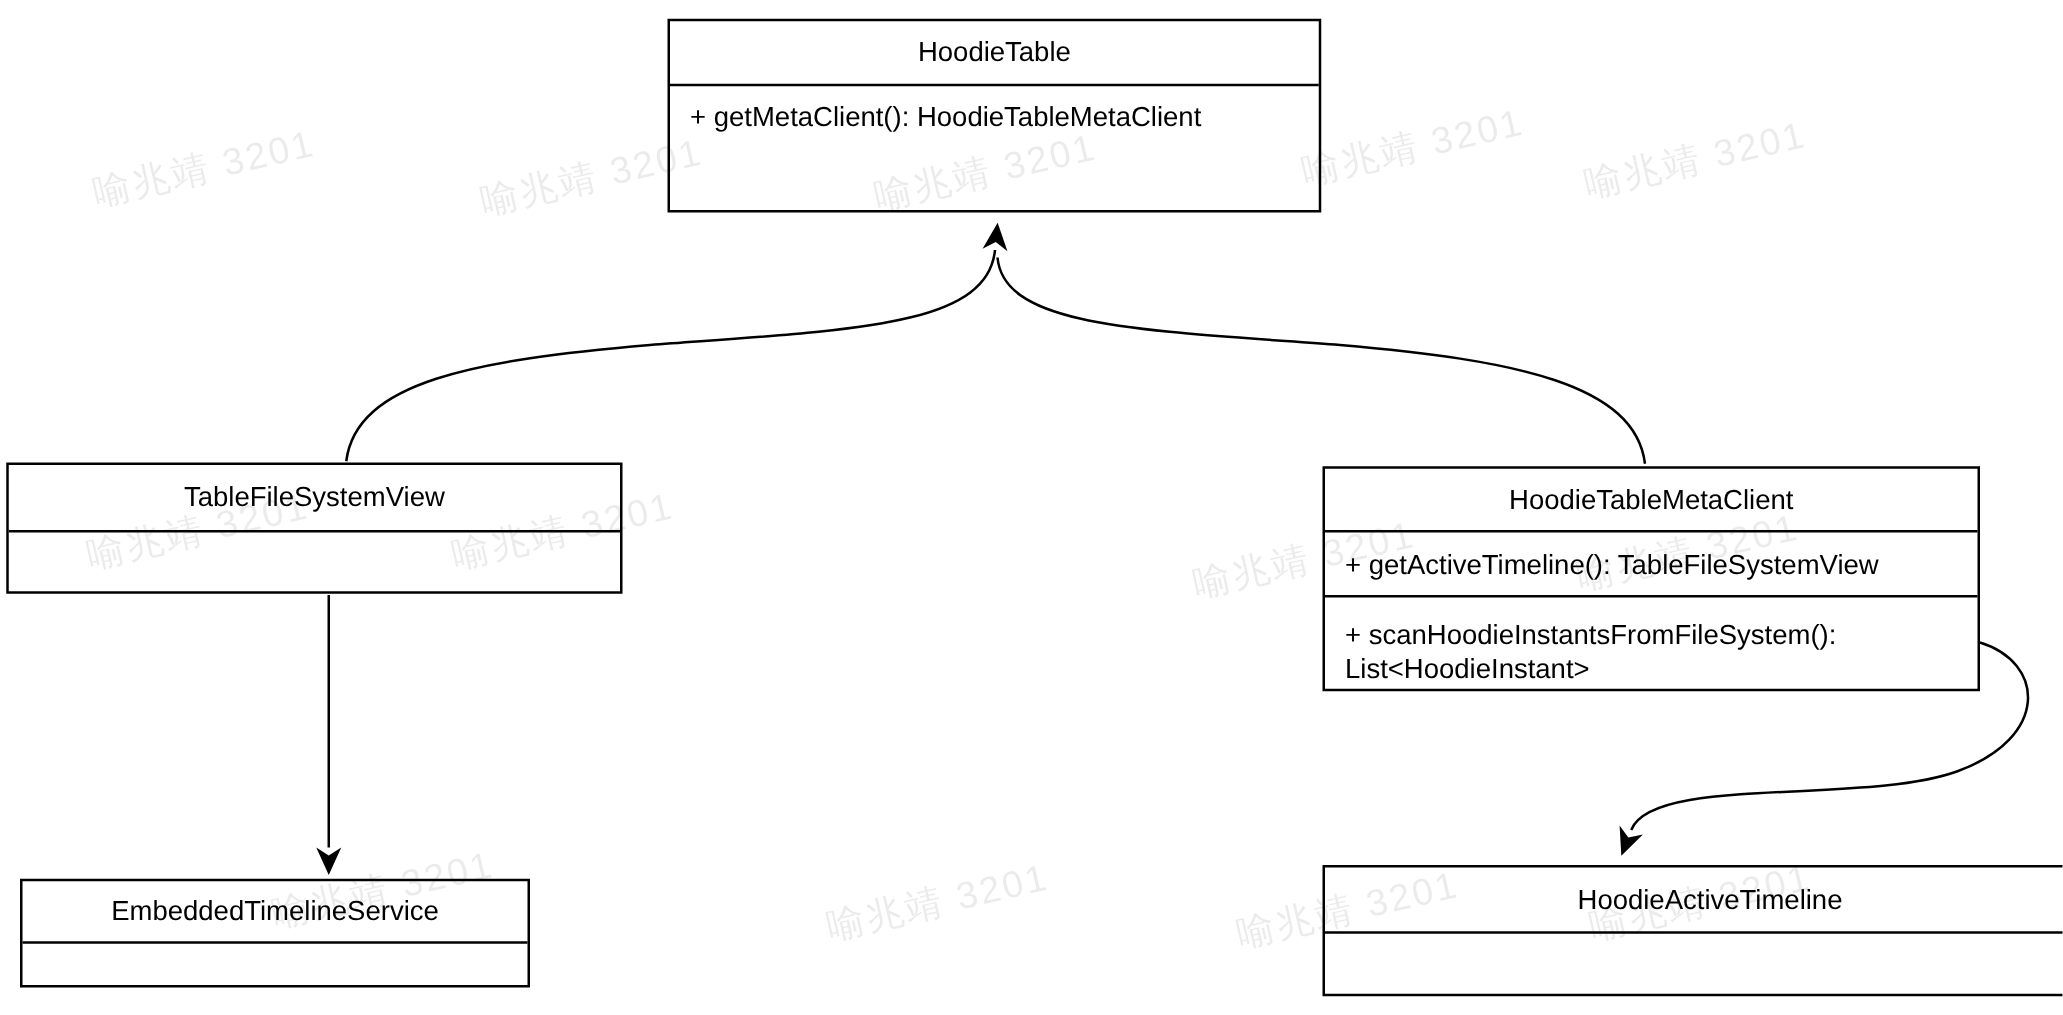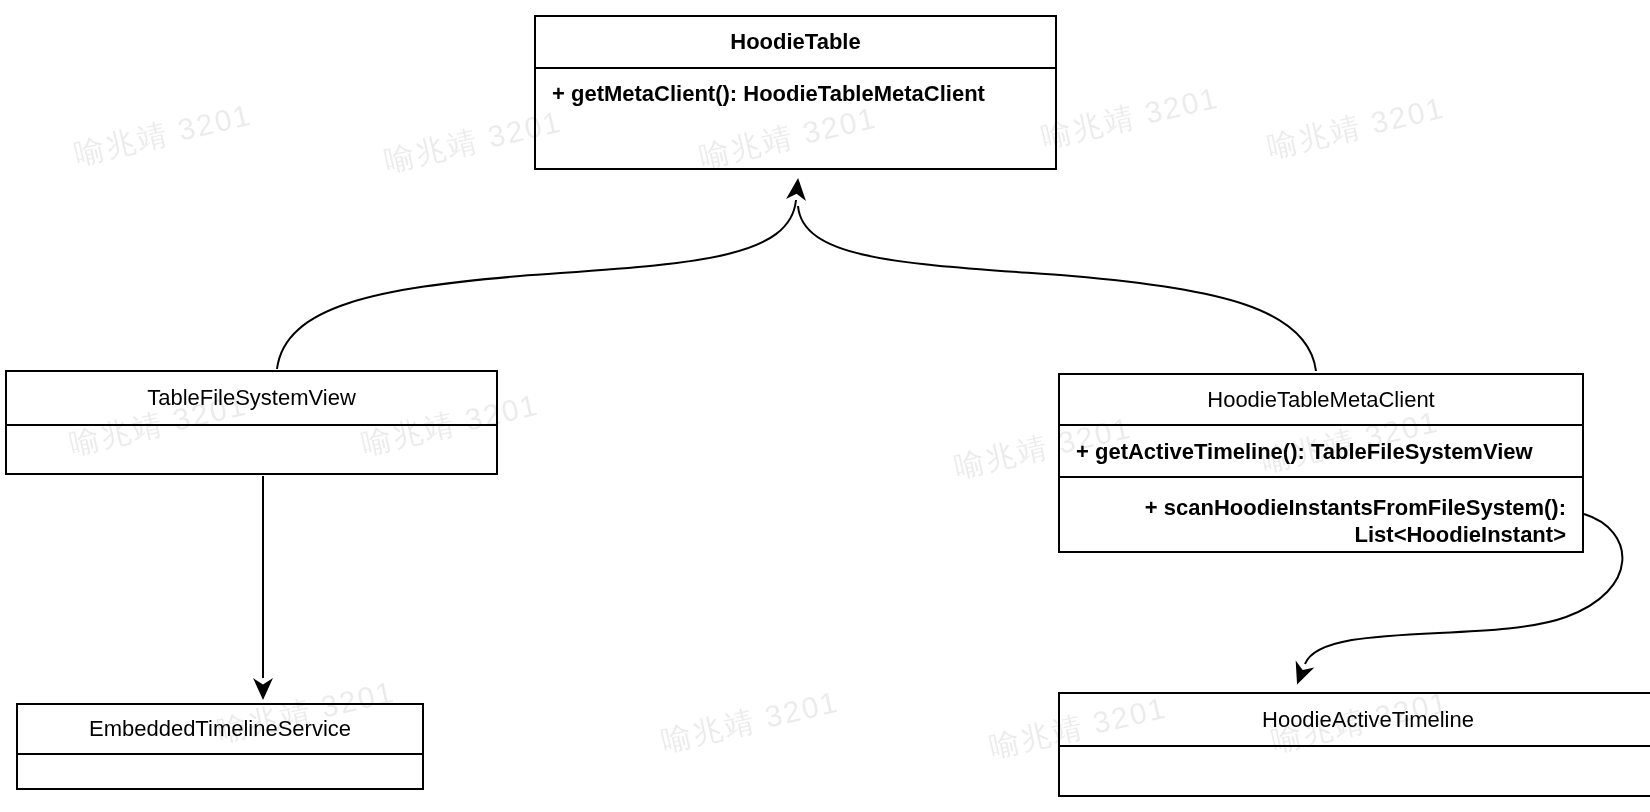--- a/index.html
+++ b/index.html
@@ -11,21 +11,21 @@
   .canvas{position:relative;width:1650px;height:812px;background:var(--bg);}
 
   
   .arrows{position:absolute;left:0;top:0;width:1650px;height:812px;z-index:1;}
   .arrow-path{stroke:var(--line);stroke-width:2;fill:none;}
   .arrowhead-shape{fill:var(--line);}
 
   
   .uml-box{position:absolute;background:var(--fill);border:2px solid var(--line);z-index:2;display:flex;flex-direction:column;}
   .uml-title{display:flex;align-items:center;justify-content:center;font-size:22px;line-height:24px;color:var(--text);}
-  .uml-comp{border-top:2px solid var(--line);font-size:22px;line-height:27px;color:var(--text);font-weight:bold;}
+  .uml-comp{border-top:2px solid var(--line);font-size:22px;line-height:27px;color:var(--text);}
   .uml-comp .method{padding:0 16px;white-space:normal;}
   .comp-a{padding-top:11px;}
   .comp-a .method{margin-bottom:23px;}
   .comp-center{display:flex;align-items:center;}
   .comp-wrap{display:flex;align-items:center;padding-top:12px;}
   .uml-comp.empty{flex:1;}
 
   
   .wm-layer{position:absolute;left:0;top:0;width:1650px;height:812px;z-index:5;pointer-events:none;color:var(--wm);}
   .wm{position:absolute;font-size:30px;white-space:nowrap;transform:rotate(-13deg);transform-origin:left center;letter-spacing:2px;}
@@ -41,32 +41,32 @@
         <path class="arrowhead-shape" d="M 1 1.5 L 12 6.5 L 1 11.5 L 4.2 6.5 Z"></path>
       </marker>
     </defs>
     <path class="arrow-path" d="M 277 369 C 285 305 380 288 520 276 C 680 264 790 262 796 200" marker-end="url(#arrowhead)"></path>
     <path class="arrow-path" d="M 1316 371 C 1308 307 1212 288 1072 276 C 912 264 803 262 798 206"></path>
     <path class="arrow-path" d="M 263 476 L 263 678" marker-end="url(#arrowhead)"></path>
     <path class="arrow-path" d="M 1584 514 C 1636 530 1640 590 1566 617 C 1492 644 1322 620 1305 664" marker-end="url(#arrowhead)"></path>
   </svg>
 
   <div class="uml-box" style="left:534px;top:15px;width:523px;height:155px;">
-    <div class="uml-title" style="height:50px;font-weight:bold;">HoodieTable</div>
+    <div class="uml-title" style="height:50px;">HoodieTable</div>
     <div class="uml-comp comp-a" style="flex:1;">
       <div class="method">+ getMetaClient(): HoodieTableMetaClient</div>
     </div>
   </div>
 
   <div class="uml-box" style="left:5px;top:370px;width:493px;height:105px;">
     <div class="uml-title" style="height:52px;">TableFileSystemView</div>
     <div class="uml-comp empty"></div>
   </div>
 
-  <div class="uml-box" style="left:1058px;top:373px;width:526px;height:180px;text-align:right;">
+  <div class="uml-box" style="left:1058px;top:373px;width:526px;height:180px;">
     <div class="uml-title" style="height:49px;">HoodieTableMetaClient</div>
     <div class="uml-comp comp-center" style="height:52px;">
       <div class="method">+ getActiveTimeline(): TableFileSystemView</div>
     </div>
     <div class="uml-comp comp-wrap" style="flex:1;">
       <div class="method">+ scanHoodieInstantsFromFileSystem(): List&lt;HoodieInstant&gt;</div>
     </div>
   </div>
 
   <div class="uml-box" style="left:16px;top:703px;width:408px;height:87px;">

